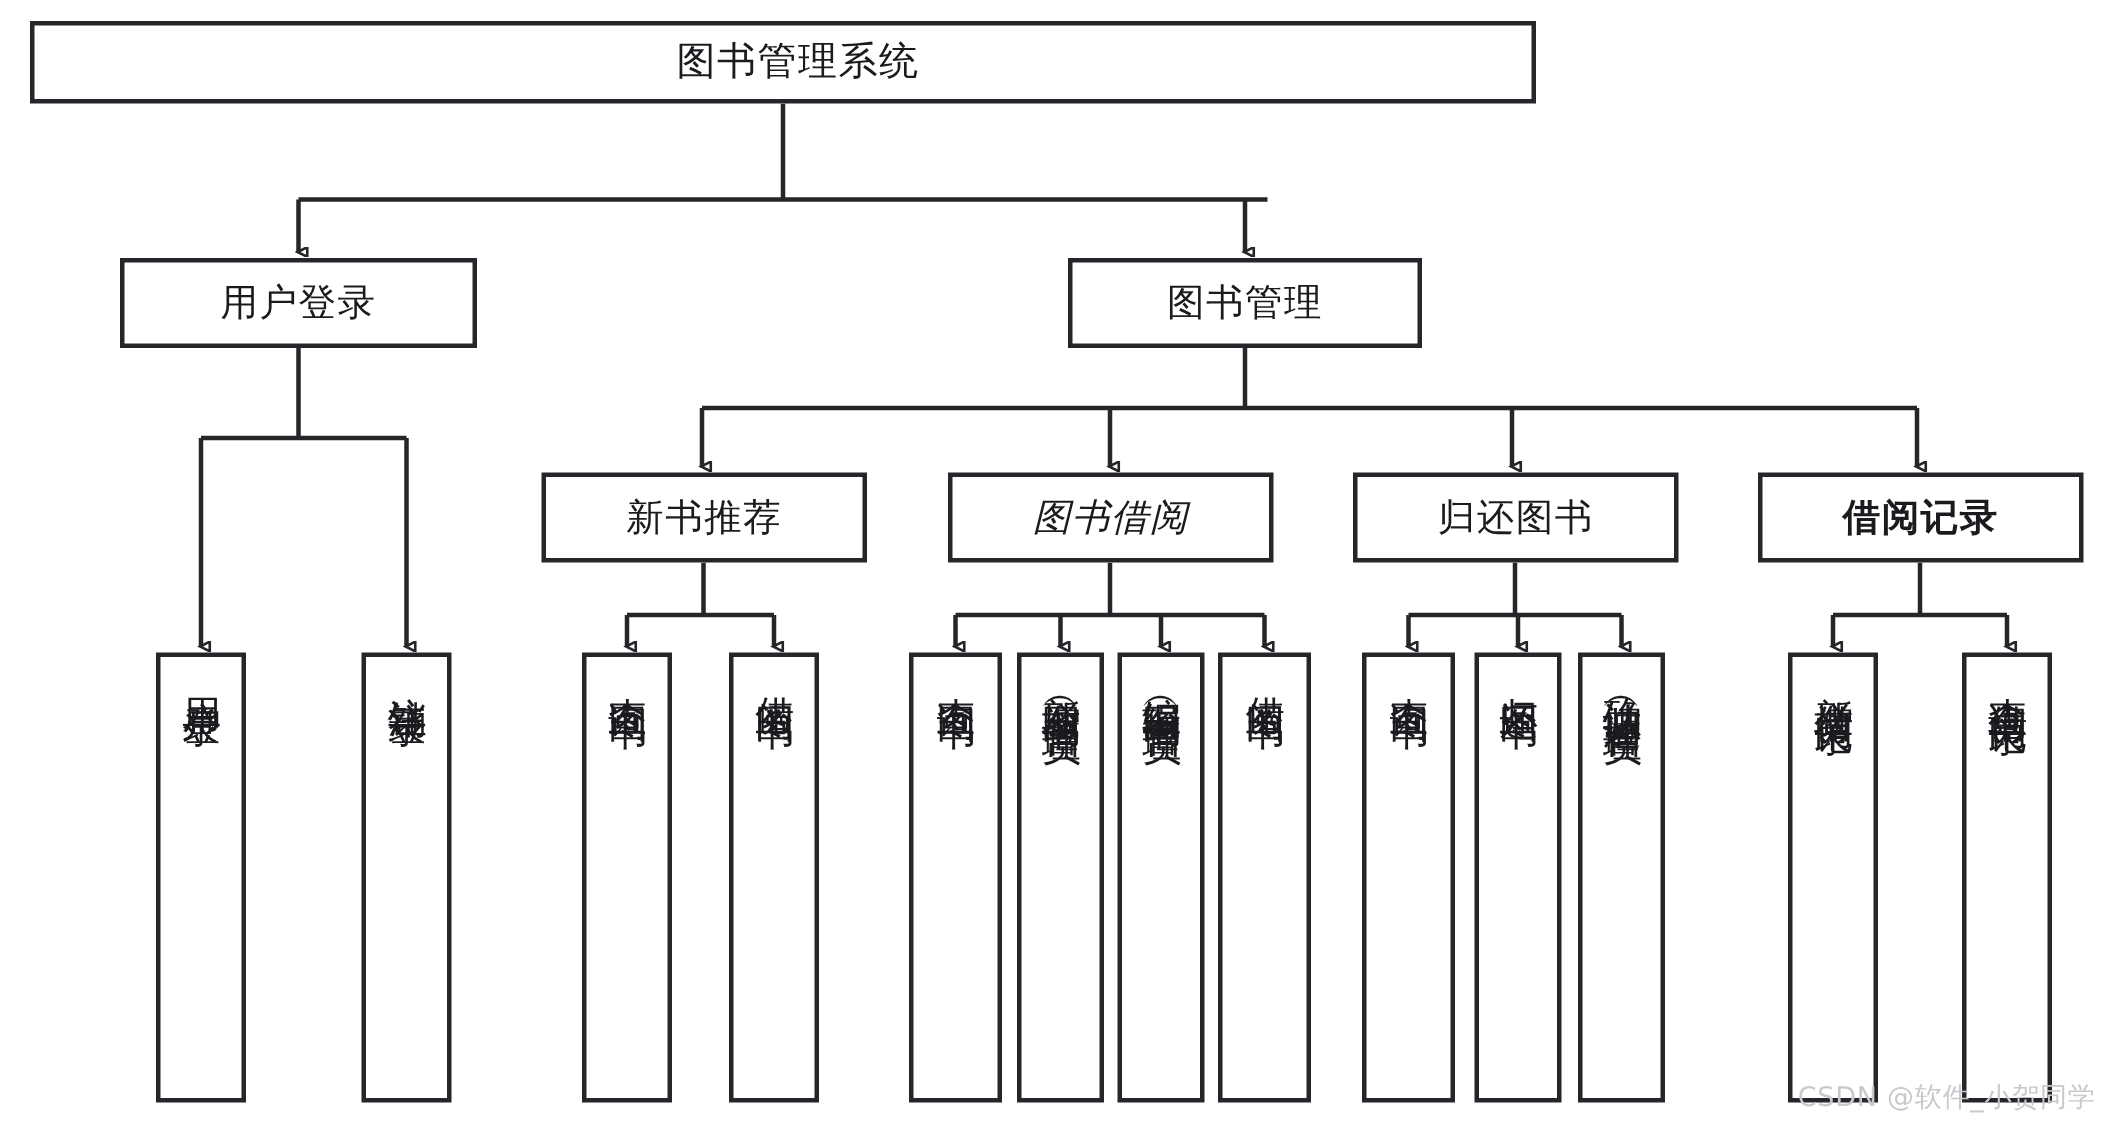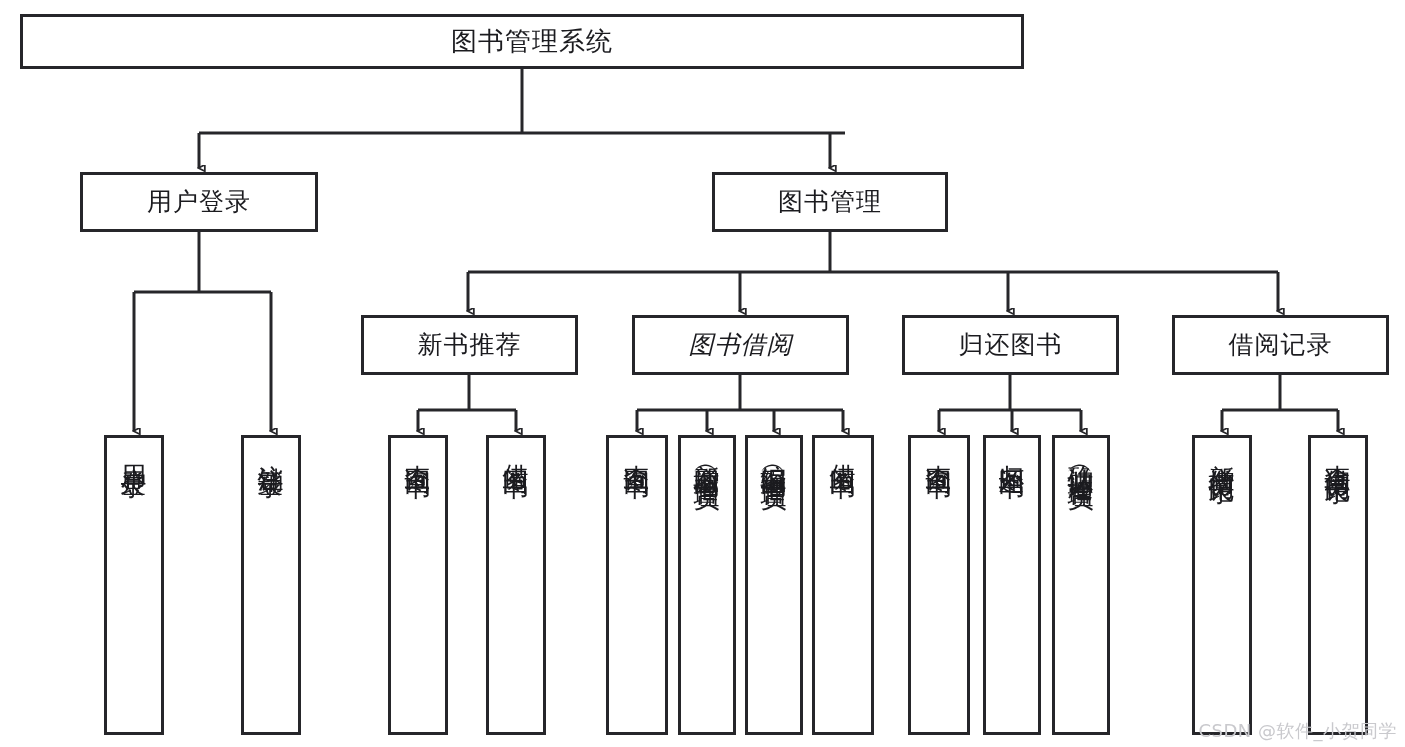--- a/index.html
+++ b/index.html
@@ -157,21 +157,21 @@
 
   <div class="node h" style="left: 712px; top: 172px; width: 236px; height: 60px;">
     <span class="lbl">图书管理</span>
   </div>
   <div class="node h" style="left: 632px; top: 315px; width: 217px; height: 60px; font-style: italic;">
     <span class="lbl">图书借阅</span>
   </div>
   <div class="node h" style="left: 902px; top: 315px; width: 217px; height: 60px;">
     <span class="lbl">归还图书</span>
   </div>
-  <div class="node h" style="left: 1172px; top: 315px; width: 217px; height: 60px;">
+  <div class="node h" style="left: 1172px; top: 315px; width: 217px; height: 60px; font-weight: bold;">
     <span class="lbl">借阅记录</span>
   </div>
 
   <div class="node v" style="left: 104px; top: 435px; width: 60px; height: 300px;">
     <span class="lbl">用户登录</span>
   </div>
   <div class="node v" style="left: 241px; top: 435px; width: 60px; height: 300px;">
     <span class="lbl">注销登录</span>
   </div>
   <div class="node v" style="left: 388px; top: 435px; width: 60px; height: 300px;">

